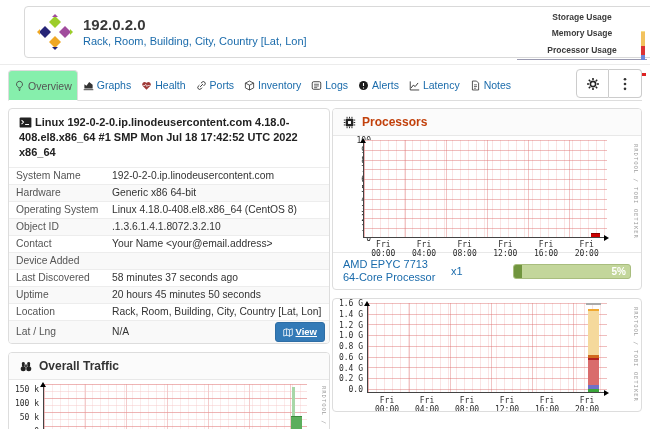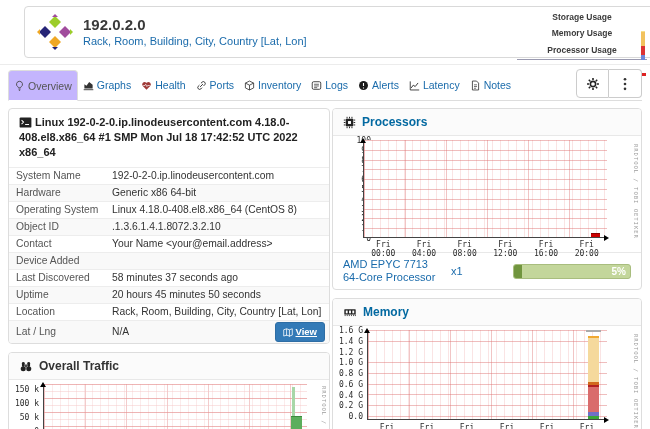--- a/index.html
+++ b/index.html
@@ -30,34 +30,34 @@
   .seg-yellow { height:15px; background:#f2c25e; border-top:1px solid #f7e08a; }
   .seg-red { height:9px; background:#dd3333; }
   .seg-blue { height:5px; background:#6f86d8; }
   .top-separator { position:absolute; left:0; top:64px; width:650px; height:1px; background:#ececec; }
   
   .nav { position:absolute; left:8px; top:70px; width:634px; height:31px;
     border-bottom:1px solid #ddd; display:flex; align-items:flex-end; }
   .tab { display:flex; align-items:center; gap:3px; padding:0 5px; height:30px;
     font-size:10.5px; color:#1a6bab; cursor:pointer; white-space:nowrap; }
   .tab svg { flex:0 0 auto; }
-  .tab.active { background:#c4b5fd; border:1px solid #ddd; border-bottom:1px solid #fff;
+  .tab.active { background:#86efac; border:1px solid #ddd; border-bottom:1px solid #fff;
     border-radius:4px 4px 0 0; color:#555; height:31px; margin-bottom:-1px; }
   .tool-group { margin-left:auto; display:flex; margin-bottom:2px; }
   .tool-btn { width:33px; height:29px; background:#fff; border:1px solid #ccc;
     display:flex; align-items:center; justify-content:center; cursor:pointer; }
   .tool-btn:first-child { border-radius:4px 0 0 4px; }
   .tool-btn:last-child { border-radius:0 4px 4px 0; border-left:none; }
   
   .left-col  { position:absolute; left:8px;  top:108px; width:322px; }
   .right-col { position:absolute; left:332px; top:108px; width:310px; }
   .panel { border:1px solid #ddd; border-radius:4px; background:#fff; margin-bottom:8px; overflow:hidden; }
   .panel-head { display:flex; align-items:center; gap:6px; padding:6px 10px;
     background:#fbfbfb; border-bottom:1px solid #e8e8e8; font-size:12px; font-weight:bold; }
-  .panel-head.blue { color:#0369a1; }
+  .panel-head.blue { color:#c2410c; }
   .panel-head.dark { color:#333; }
   
   .sys-header { padding:6px 10px 7px; font-size:11px; font-weight:bold; color:#222; line-height:15px; }
   .sys-header svg { vertical-align:-2px; margin-right:3px; }
   .irow { display:flex; align-items:center; font-size:10.3px; line-height:16px;
     border-top:1px solid #ededed; }
   .irow:nth-child(even) { background:#f9f9f9; }
   .ilabel { width:103px; flex:0 0 103px; padding:0 7px; color:#555; }
   .ival { flex:1; padding:0 7px 0 0; color:#333; white-space:nowrap; overflow:hidden; min-width:0; }
   .view-btn { margin:1px 4px 1px auto; display:flex; align-items:center; gap:3px;
@@ -393,30 +393,20 @@
       <div class="cpu-name">AMD EPYC 7713 64-Core Processor</div>
       <div class="cpu-count">x1</div>
       <div class="usage-bar">
         <div class="usage-fill"></div>
         <div class="usage-label">5%</div>
       </div>
     </div>
   </div>
 
   <div class="panel">
-    <div class="panel-head blue">
-      <svg width="14" height="13" viewBox="0 0 16 16">
-        <rect x="1" y="4" width="14" height="6.6" rx="0.6" fill="#222"></rect>
-        <rect x="2.8" y="5.6" width="2.3" height="3.4" fill="#fff"></rect>
-        <rect x="6.85" y="5.6" width="2.3" height="3.4" fill="#fff"></rect>
-        <rect x="10.9" y="5.6" width="2.3" height="3.4" fill="#fff"></rect>
-        <path d="M2 10.6v1.8M4.6 10.6v1.8M7.2 10.6v1.8M9.8 10.6v1.8M12.4 10.6v1.8M14.6 10.6v1.8" stroke="#222" stroke-width="1"></path>
-      </svg>
-      <span>Memory</span>
-    </div>
     <div class="rrd mem-body">
       <div class="ylabels">
           <span class="tick">1.6 G</span>
           <span class="tick">1.4 G</span>
           <span class="tick">1.2 G</span>
           <span class="tick">1.0 G</span>
           <span class="tick">0.8 G</span>
           <span class="tick">0.6 G</span>
           <span class="tick">0.4 G</span>
           <span class="tick">0.2 G</span>

